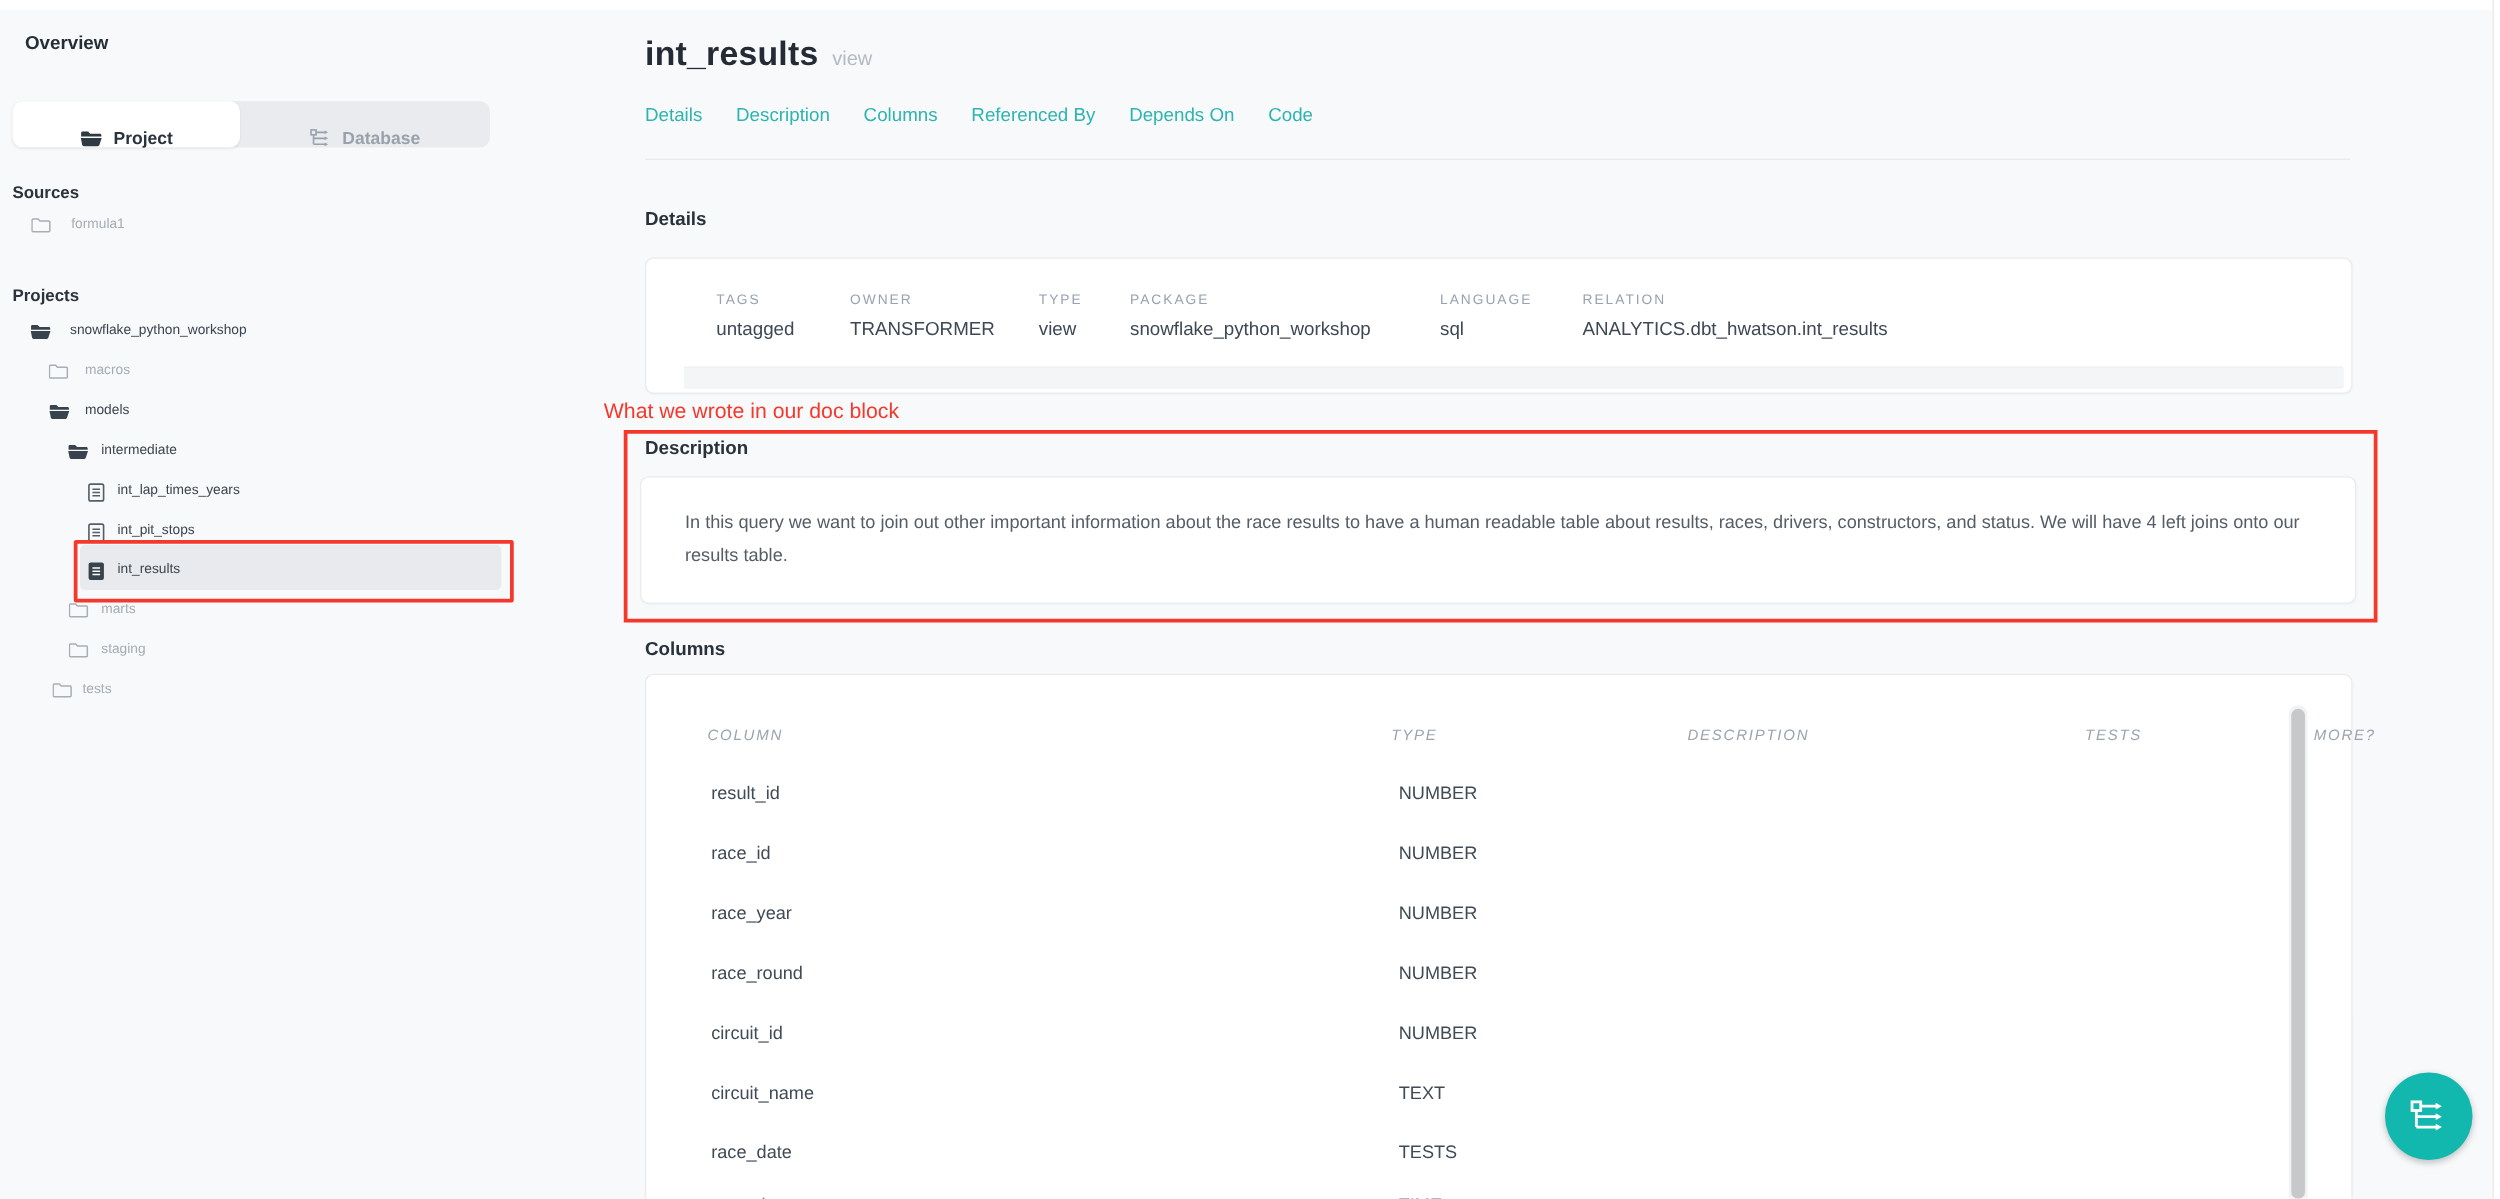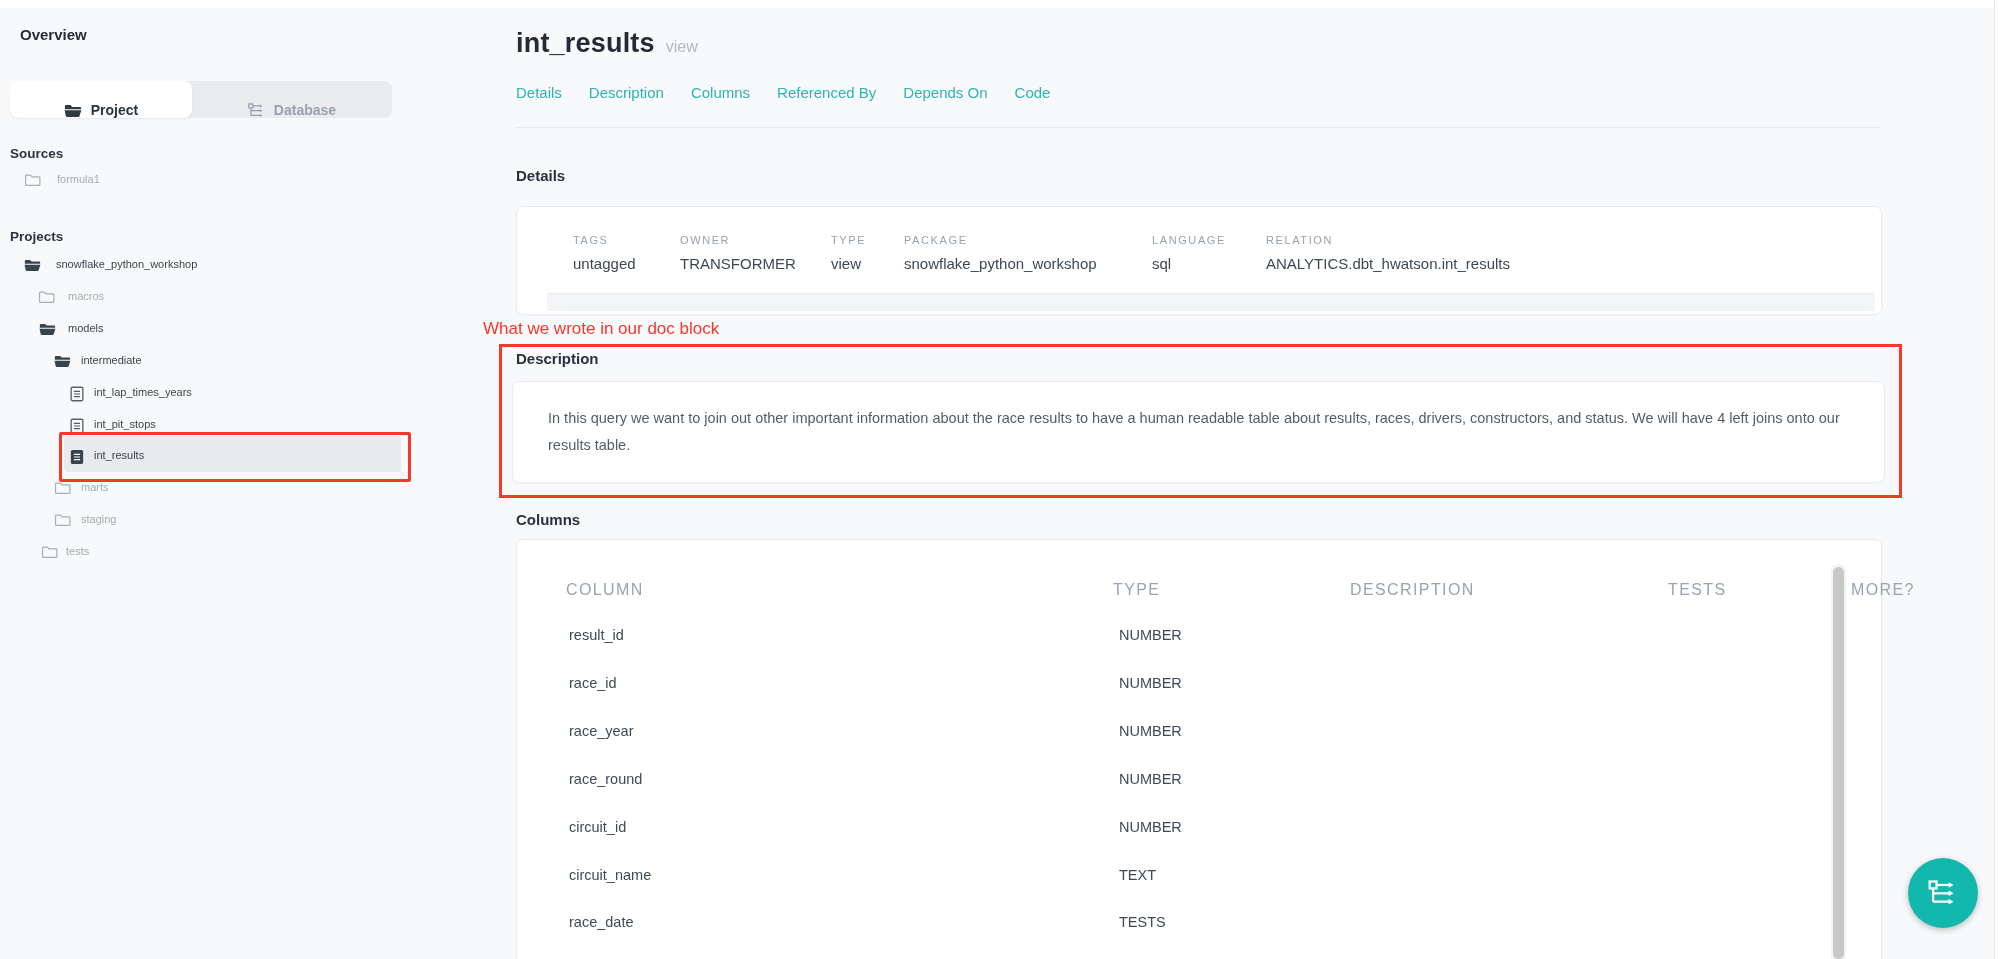--- a/index.html
+++ b/index.html
@@ -47,21 +47,21 @@
   .dbar{position:absolute;left:30px;right:6px;top:86px;height:16px;background:#f4f5f7;border-top:1px solid #e9ebee;border-bottom:1px solid #eceef0;border-radius:2px;}
   
   .annotation{left:483px;top:319px;font-size:17px;color:#f5382c;z-index:45;}
   .desc-redbox{left:499px;top:344px;width:1397px;height:148px;border:3px solid #f5382c;pointer-events:none;z-index:44;}
   .desc-heading{left:516px;top:350px;z-index:46;}
   .desc-card{left:512px;top:381px;width:1371px;height:100px;}
   .desc-text{position:absolute;left:35px;top:23px;width:1302px;font-size:14.5px;line-height:27px;color:#545d66;}
   
   .cols-heading{left:516px;top:511px;}
   .cols-card{left:516px;top:539px;width:1364px;height:430px;}
-  .th{position:absolute;font-size:16px;letter-spacing:1.4px;color:#9aa3af;white-space:nowrap;top:41px;}
+  .th{position:absolute;font-size:12px;letter-spacing:1.4px;color:#9aa3af;white-space:nowrap;top:41px;font-style:italic;}
   .row-col{position:absolute;font-size:14.5px;color:#3f4a55;white-space:nowrap;}
   .vsb-track{position:absolute;left:1314px;top:24px;width:15px;height:400px;background:#f2f3f4;border-radius:8px;}
   .vsb-thumb{position:absolute;left:2px;top:3px;width:11px;height:392px;background:#c6c8ca;border-radius:6px;cursor:grab;}
   
   .fab{left:1908px;top:858px;width:70px;height:70px;border-radius:50%;background:#12b7ad;box-shadow:0 2px 6px rgba(0,0,0,.25);display:flex;align-items:center;justify-content:center;cursor:pointer;z-index:60;}
 </style>
 </head>
 <body>
 
 <div class="abs top-strip"></div>

